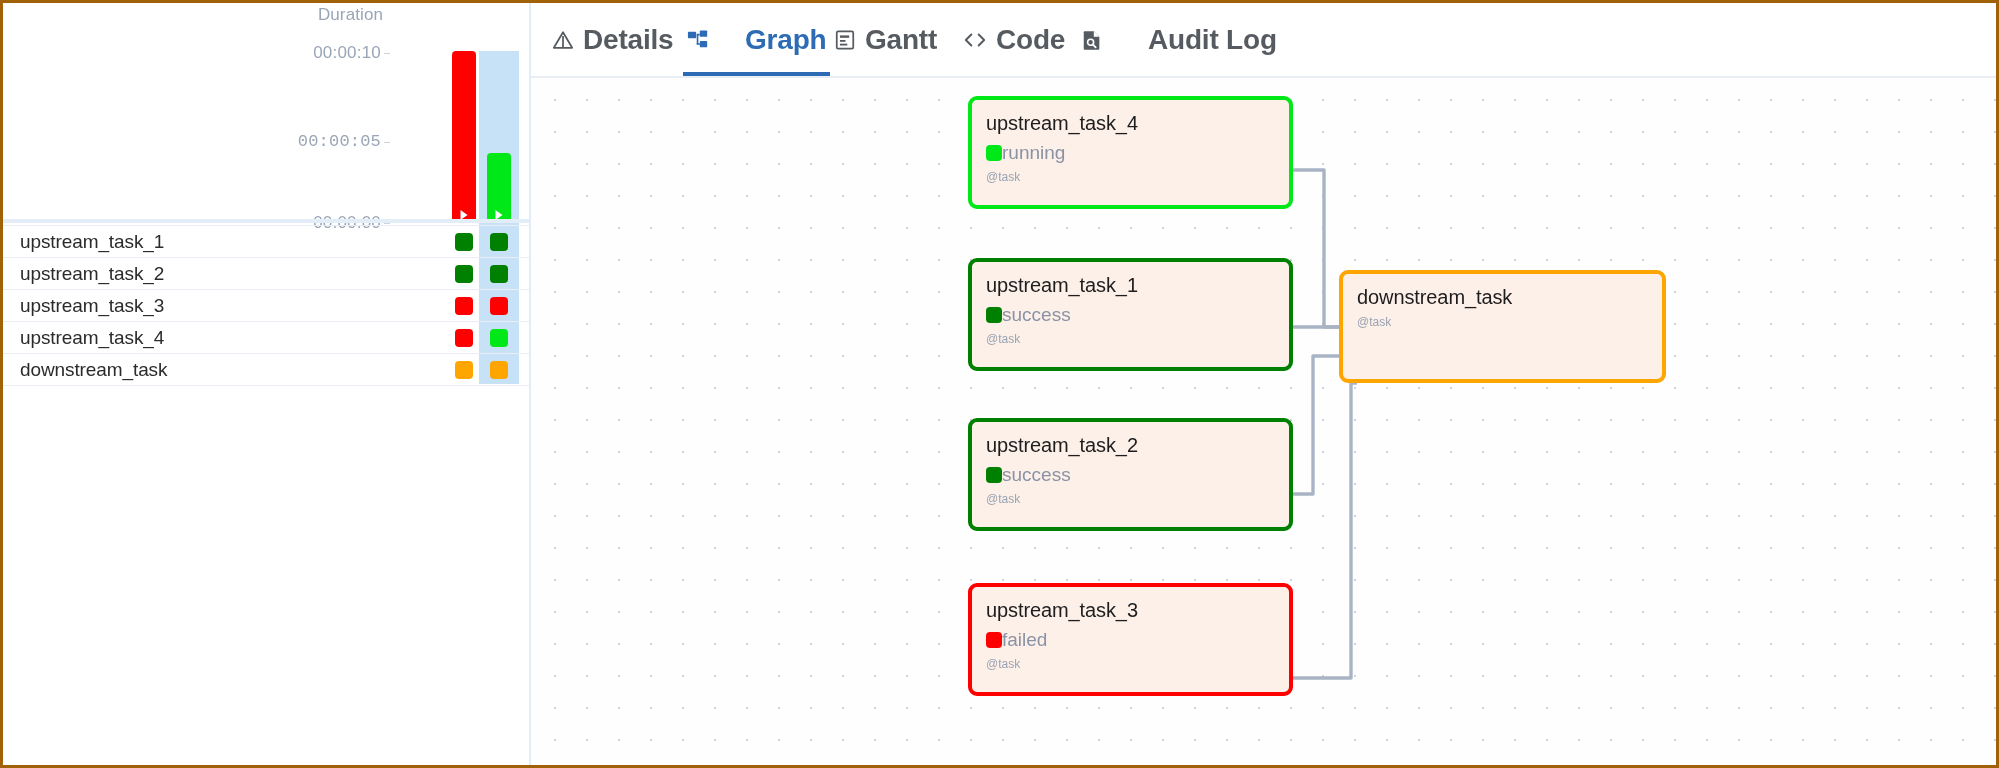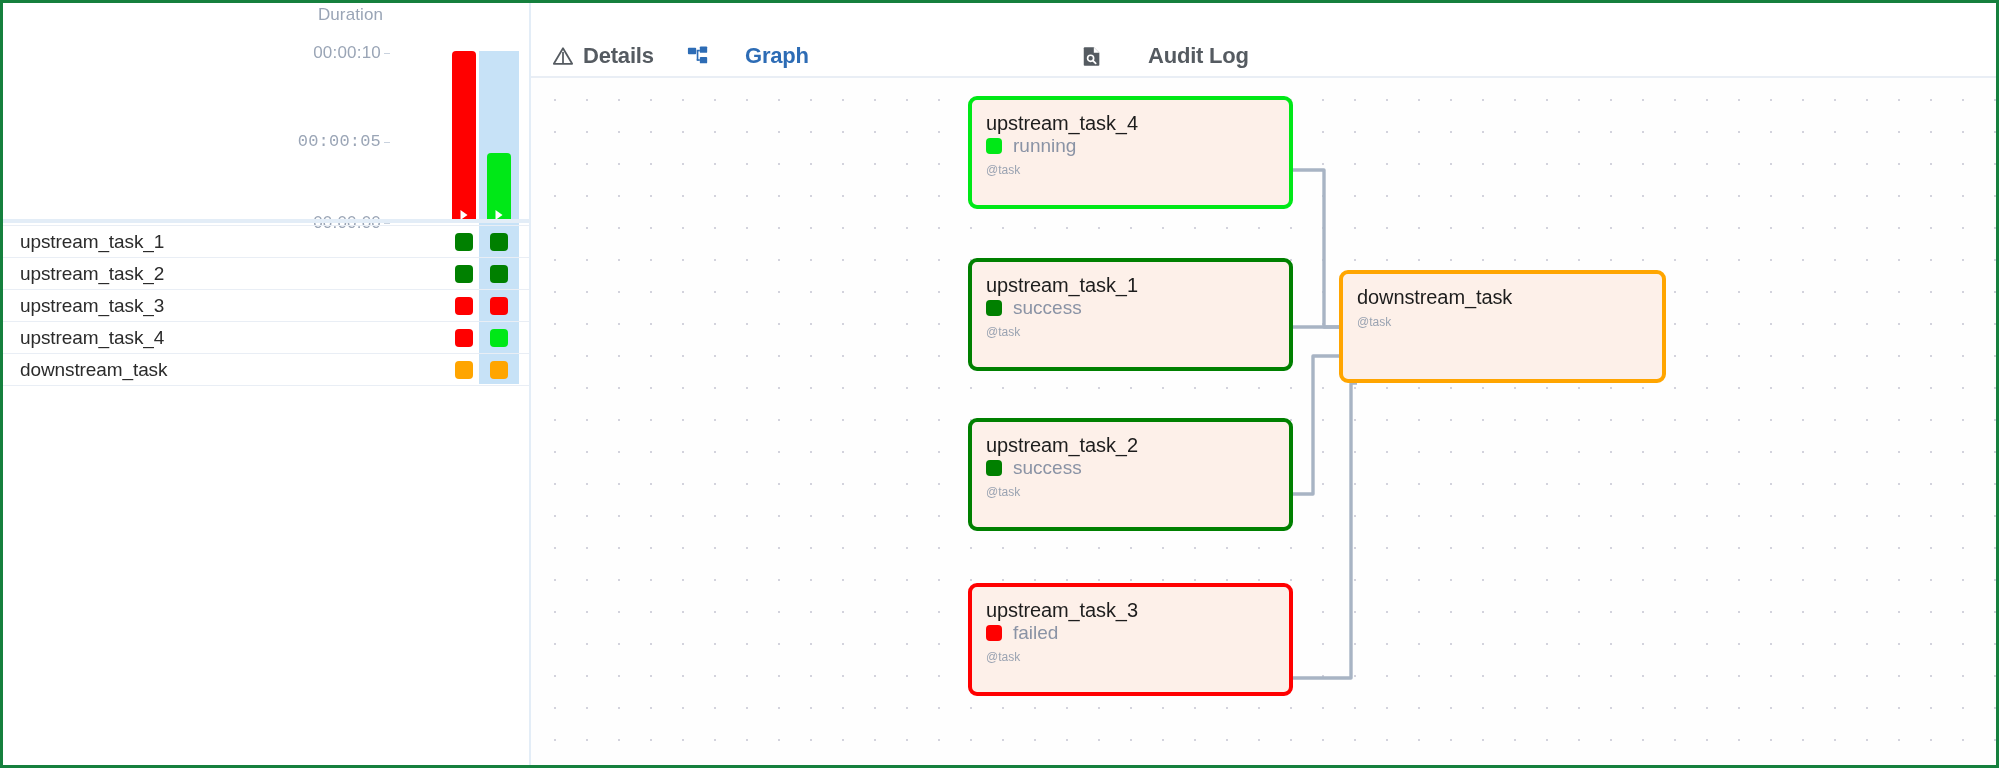--- a/index.html
+++ b/index.html
@@ -10,21 +10,21 @@
     font-family: "Liberation Sans", sans-serif;
     -webkit-font-smoothing: antialiased;
   }
 
   #app {
     position: relative;
     width: 1999px;
     height: 768px;
     background: #ffffff;
     box-sizing: border-box;
-    border: 3px solid #15803d;
+    border: 3px solid #a16207;
     overflow: hidden;
   }
 
   
   #left-panel {
     position: absolute;
     left: 0; top: 0;
     width: 526px;
     height: 762px;
     background: #ffffff;
@@ -186,22 +186,22 @@
     background: #ffffff;
     border-bottom: 2px solid #e9eef5;
   }
   .tab {
     position: absolute;
     top: 0;
     height: 73px;
     display: flex;
     align-items: center;
     gap: 9px;
-    padding: 16px 4px;
-    font-size: 22px;
+    padding: 0 4px;
+    font-size: 28px;
     font-weight: bold;
     color: #555b61;
     cursor: pointer;
     letter-spacing: -.2px;
     white-space: nowrap;
   }
   .tab.active { color: #2d6cb5; }
   .tab.active:after {
     content: "";
     position: absolute;
@@ -245,21 +245,21 @@
   .node-title {
     font-size: 20px;
     color: #1d1d1d;
     letter-spacing: -.1px;
     line-height: 1.15;
     white-space: nowrap;
   }
   .node-status {
     display: flex;
     align-items: center;
-    gap: 11px;
+    margin-top: 7px;
   }
   .node-dot { width: 16px; height: 16px; border-radius: 4px; flex: none; }
   .node-status-text {
     font-size: 19px;
     color: #8a93a5;
     white-space: nowrap;
   }
   .node-meta {
     margin-top: 6px;
     font-size: 12px;
@@ -363,21 +363,41 @@
             <rect x="14" y="1.5" width="8" height="7" rx="1"></rect>
             <rect x="14" y="13" width="8" height="7" rx="1"></rect>
             <rect x="10.6" y="5.2" width="3.4" height="1.8"></rect>
             <rect x="10.6" y="15.5" width="3.4" height="1.8"></rect>
             <rect x="10.6" y="6" width="1.8" height="10.5"></rect>
           </svg>
         </span>
         <span>Graph</span>
       </div>
 
-
+      <div class="tab" id="tab-gantt">
+        <span class="tab-icon">
+          <svg width="22" height="22" viewBox="0 0 24 24" fill="none" stroke="#555b61" stroke-width="1.9">
+            <rect x="3" y="2.5" width="18" height="19" rx="1.5"></rect>
+            <rect x="6.5" y="7" width="10" height="2.6" fill="#555b61" stroke="none"></rect>
+            <rect x="6.5" y="12" width="6" height="2" fill="#555b61" stroke="none"></rect>
+            <rect x="6.5" y="16" width="8" height="2" fill="#555b61" stroke="none"></rect>
+          </svg>
+        </span>
+        <span>Gantt</span>
+      </div>
+
+      <div class="tab" id="tab-code">
+        <span class="tab-icon">
+          <svg width="24" height="22" viewBox="0 0 26 24" fill="none" stroke="#555b61" stroke-width="2.1" stroke-linecap="round" stroke-linejoin="round">
+            <path d="M9 6 L3 12 L9 18"></path>
+            <path d="M17 6 L23 12 L17 18"></path>
+          </svg>
+        </span>
+        <span>Code</span>
+      </div>
 
       <div class="tab" id="tab-auditlog">
         <span class="tab-icon">
           <svg width="22" height="22" viewBox="0 0 24 24">
             <path d="M4 2.5 h10 l6 6 v13 a1 1 0 0 1 -1 1 h-15 a1 1 0 0 1 -1 -1 v-18 a1 1 0 0 1 1 -1 z" fill="#555b61"></path>
             <path d="M14 2.5 v6 h6 z" fill="#ffffff"></path>
             <circle cx="10.5" cy="14.5" r="3.3" fill="none" stroke="#ffffff" stroke-width="1.8"></circle>
             <path d="M13 17 L16 20" stroke="#ffffff" stroke-width="2" stroke-linecap="round"></path>
           </svg>
         </span>

